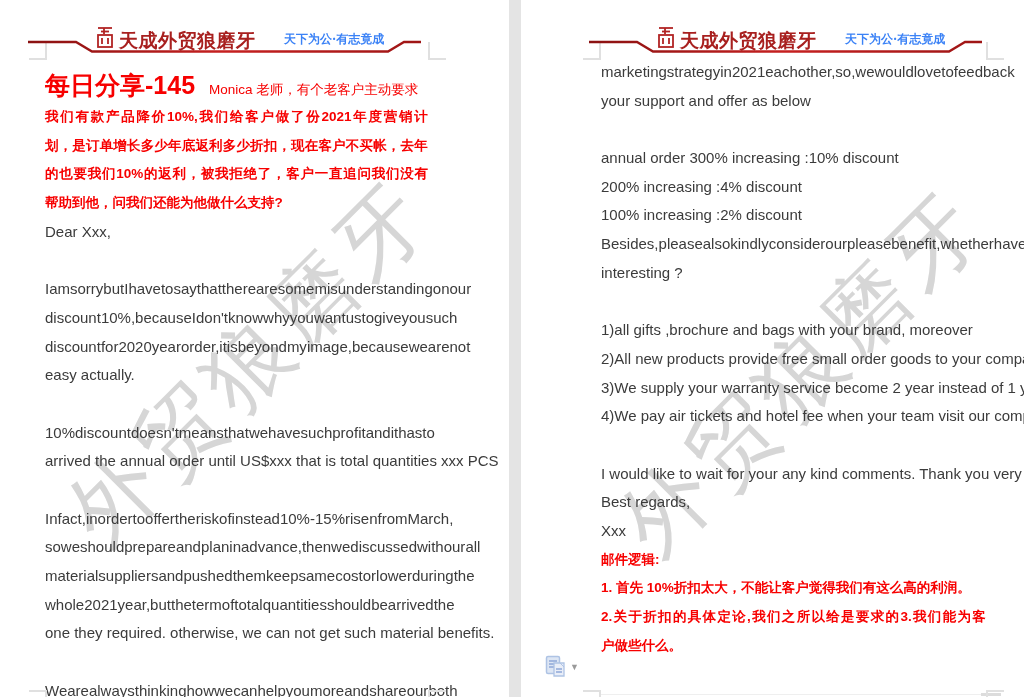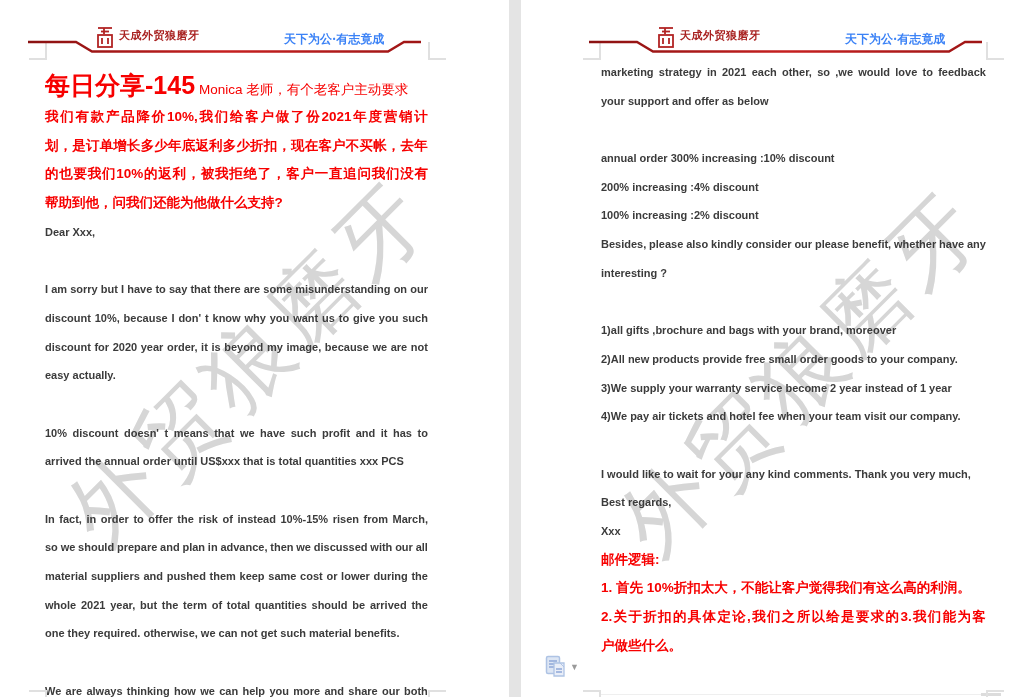--- a/index.html
+++ b/index.html
@@ -11,21 +11,21 @@
   .page{position:absolute;top:0;height:697px;background:#fff;}
   #page-left{left:0;width:509px;}
   #page-right{left:521px;width:503px;}
   #divider{position:absolute;left:509px;top:0;width:12px;height:697px;background:#e4e4e4;}
 
   
   .hdr{position:absolute;top:0;left:0;width:460px;height:62px;z-index:3;}
   #page-right .hdr{left:40px;}
   .hdr svg.rule{position:absolute;left:0;top:0;}
   .seal{position:absolute;left:95px;top:25px;}
-  .brand{position:absolute;left:119px;top:28px;font-size:11px;font-weight:bold;
+  .brand{position:absolute;left:119px;top:28px;font-size:19px;font-weight:bold;
          color:#a8201f;font-family:"DejaVu Serif","Liberation Serif",serif;letter-spacing:.5px;white-space:nowrap;}
   .slogan{position:absolute;left:284px;top:31px;font-size:12px;font-weight:bold;
          color:#3b82f6;font-family:"DejaVu Serif","Liberation Serif",serif;white-space:nowrap;}
 
   
   .mark{position:absolute;width:16px;height:16px;border:0 solid #e0e0e0;z-index:2;}
   .mark.tl{left:29px;top:42px;border-right-width:2px;border-bottom-width:2px;}
   .mark.tr{left:428px;top:42px;border-left-width:2px;border-bottom-width:2px;}
   .mark.bl{left:29px;top:690px;border-right-width:2px;border-top-width:2px;}
   .mark.br{left:428px;top:690px;border-left-width:2px;border-top-width:2px;}
@@ -37,24 +37,24 @@
   
   .wm{position:absolute;white-space:nowrap;color:#d6d6d6;font-size:86px;letter-spacing:8px;
       transform:rotate(-45deg);z-index:0;width:480px;text-align:center;font-weight:400;}
   #page-left .wm{left:10px;top:305px;}
   #page-right .wm{left:42px;top:315px;}
 
   
   .content{position:absolute;z-index:1;}
   #page-left .content{left:45px;top:69px;width:383px;}
   #page-right .content{left:80px;top:58px;width:385px;}
-  .title-line{height:34px;display:flex;align-items:baseline;gap:4px;white-space:nowrap;}
+  .title-line{height:34px;display:flex;align-items:baseline;gap:14px;white-space:nowrap;}
   .t-main{font-size:25px;font-weight:bold;color:#f70000;}
   .t-sub{font-size:13.5px;font-weight:normal;color:#f70000;}
-  .ln{height:28.7px;line-height:28.7px;font-size:11px;color:#3b3b3b;white-space:nowrap;font-weight:bold;}
+  .ln{height:28.7px;line-height:28.7px;font-size:15px;color:#3b3b3b;white-space:nowrap;}
   .ln.r,.ln.rj{color:#f70000;font-weight:bold;font-size:13.5px;}
   .ln.bj,.ln.rj{display:flex;justify-content:space-between;white-space:normal;}
   .ln.g{height:28.7px;}
 
   
   .paste-btn{position:absolute;left:24px;top:655px;width:46px;height:26px;z-index:4;
              display:flex;align-items:flex-start;gap:4px;cursor:pointer;}
   .paste-arrow{font-size:9px;color:#9a9a9a;line-height:12px;padding-top:6px;}
 
   

